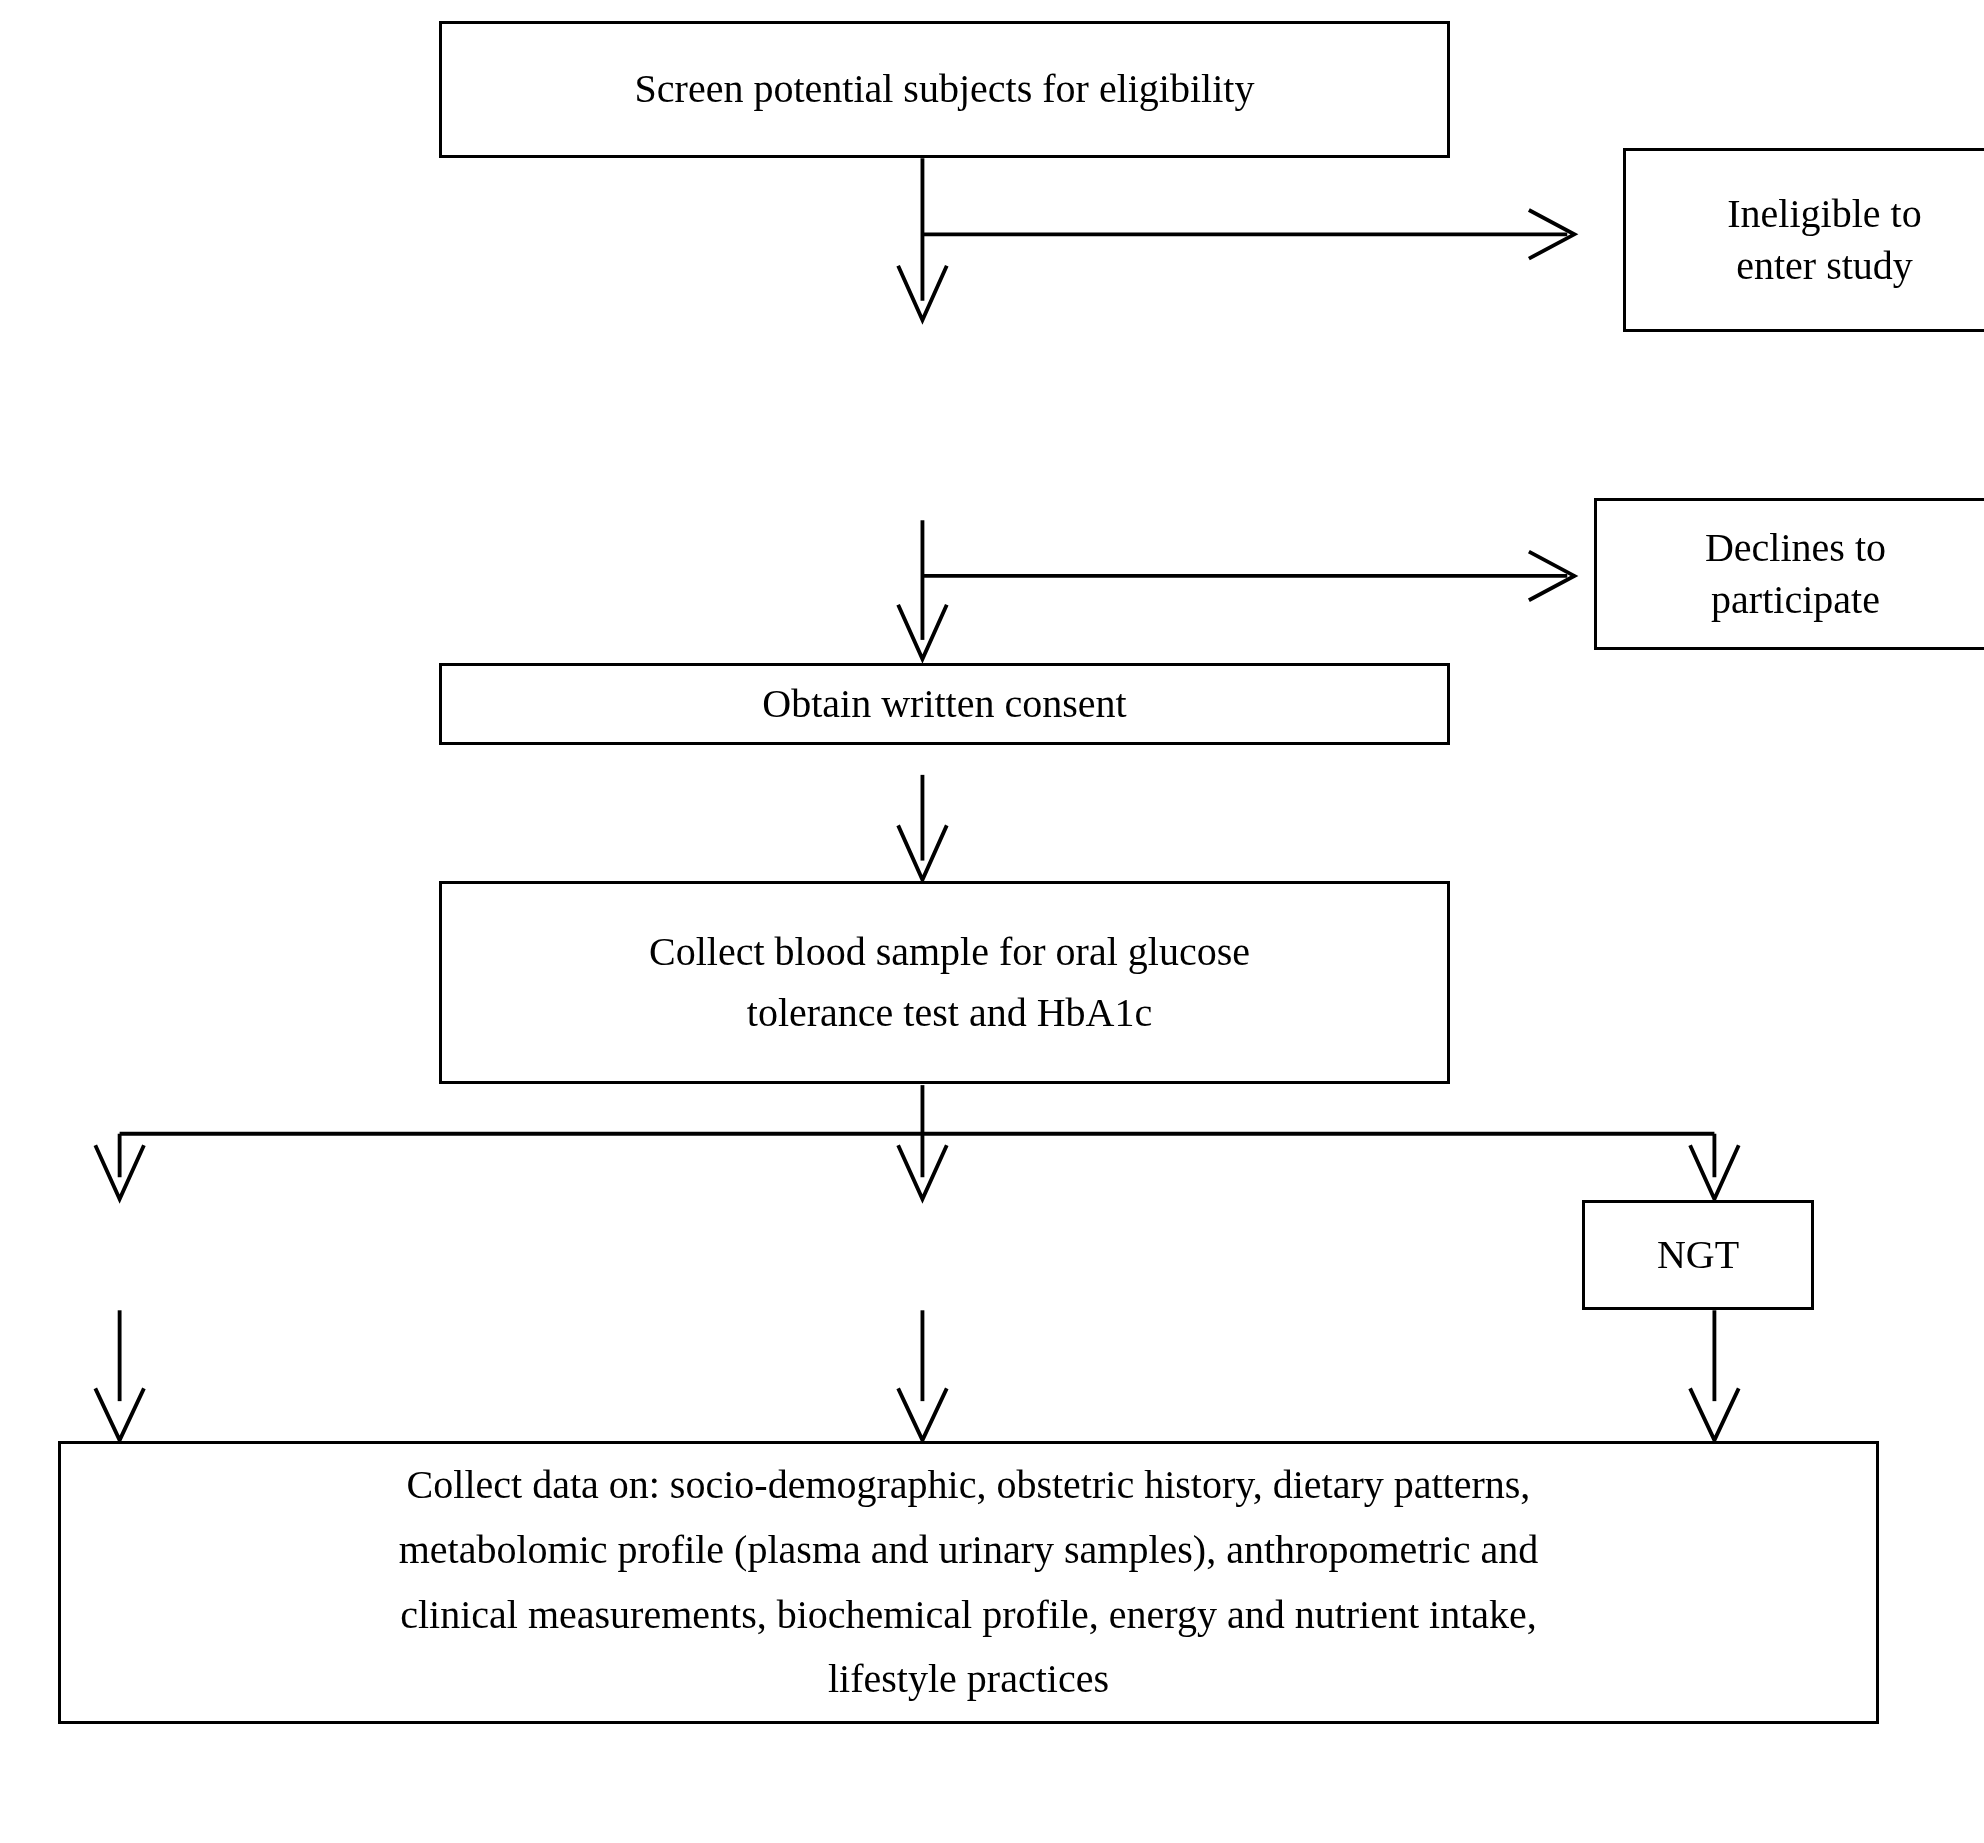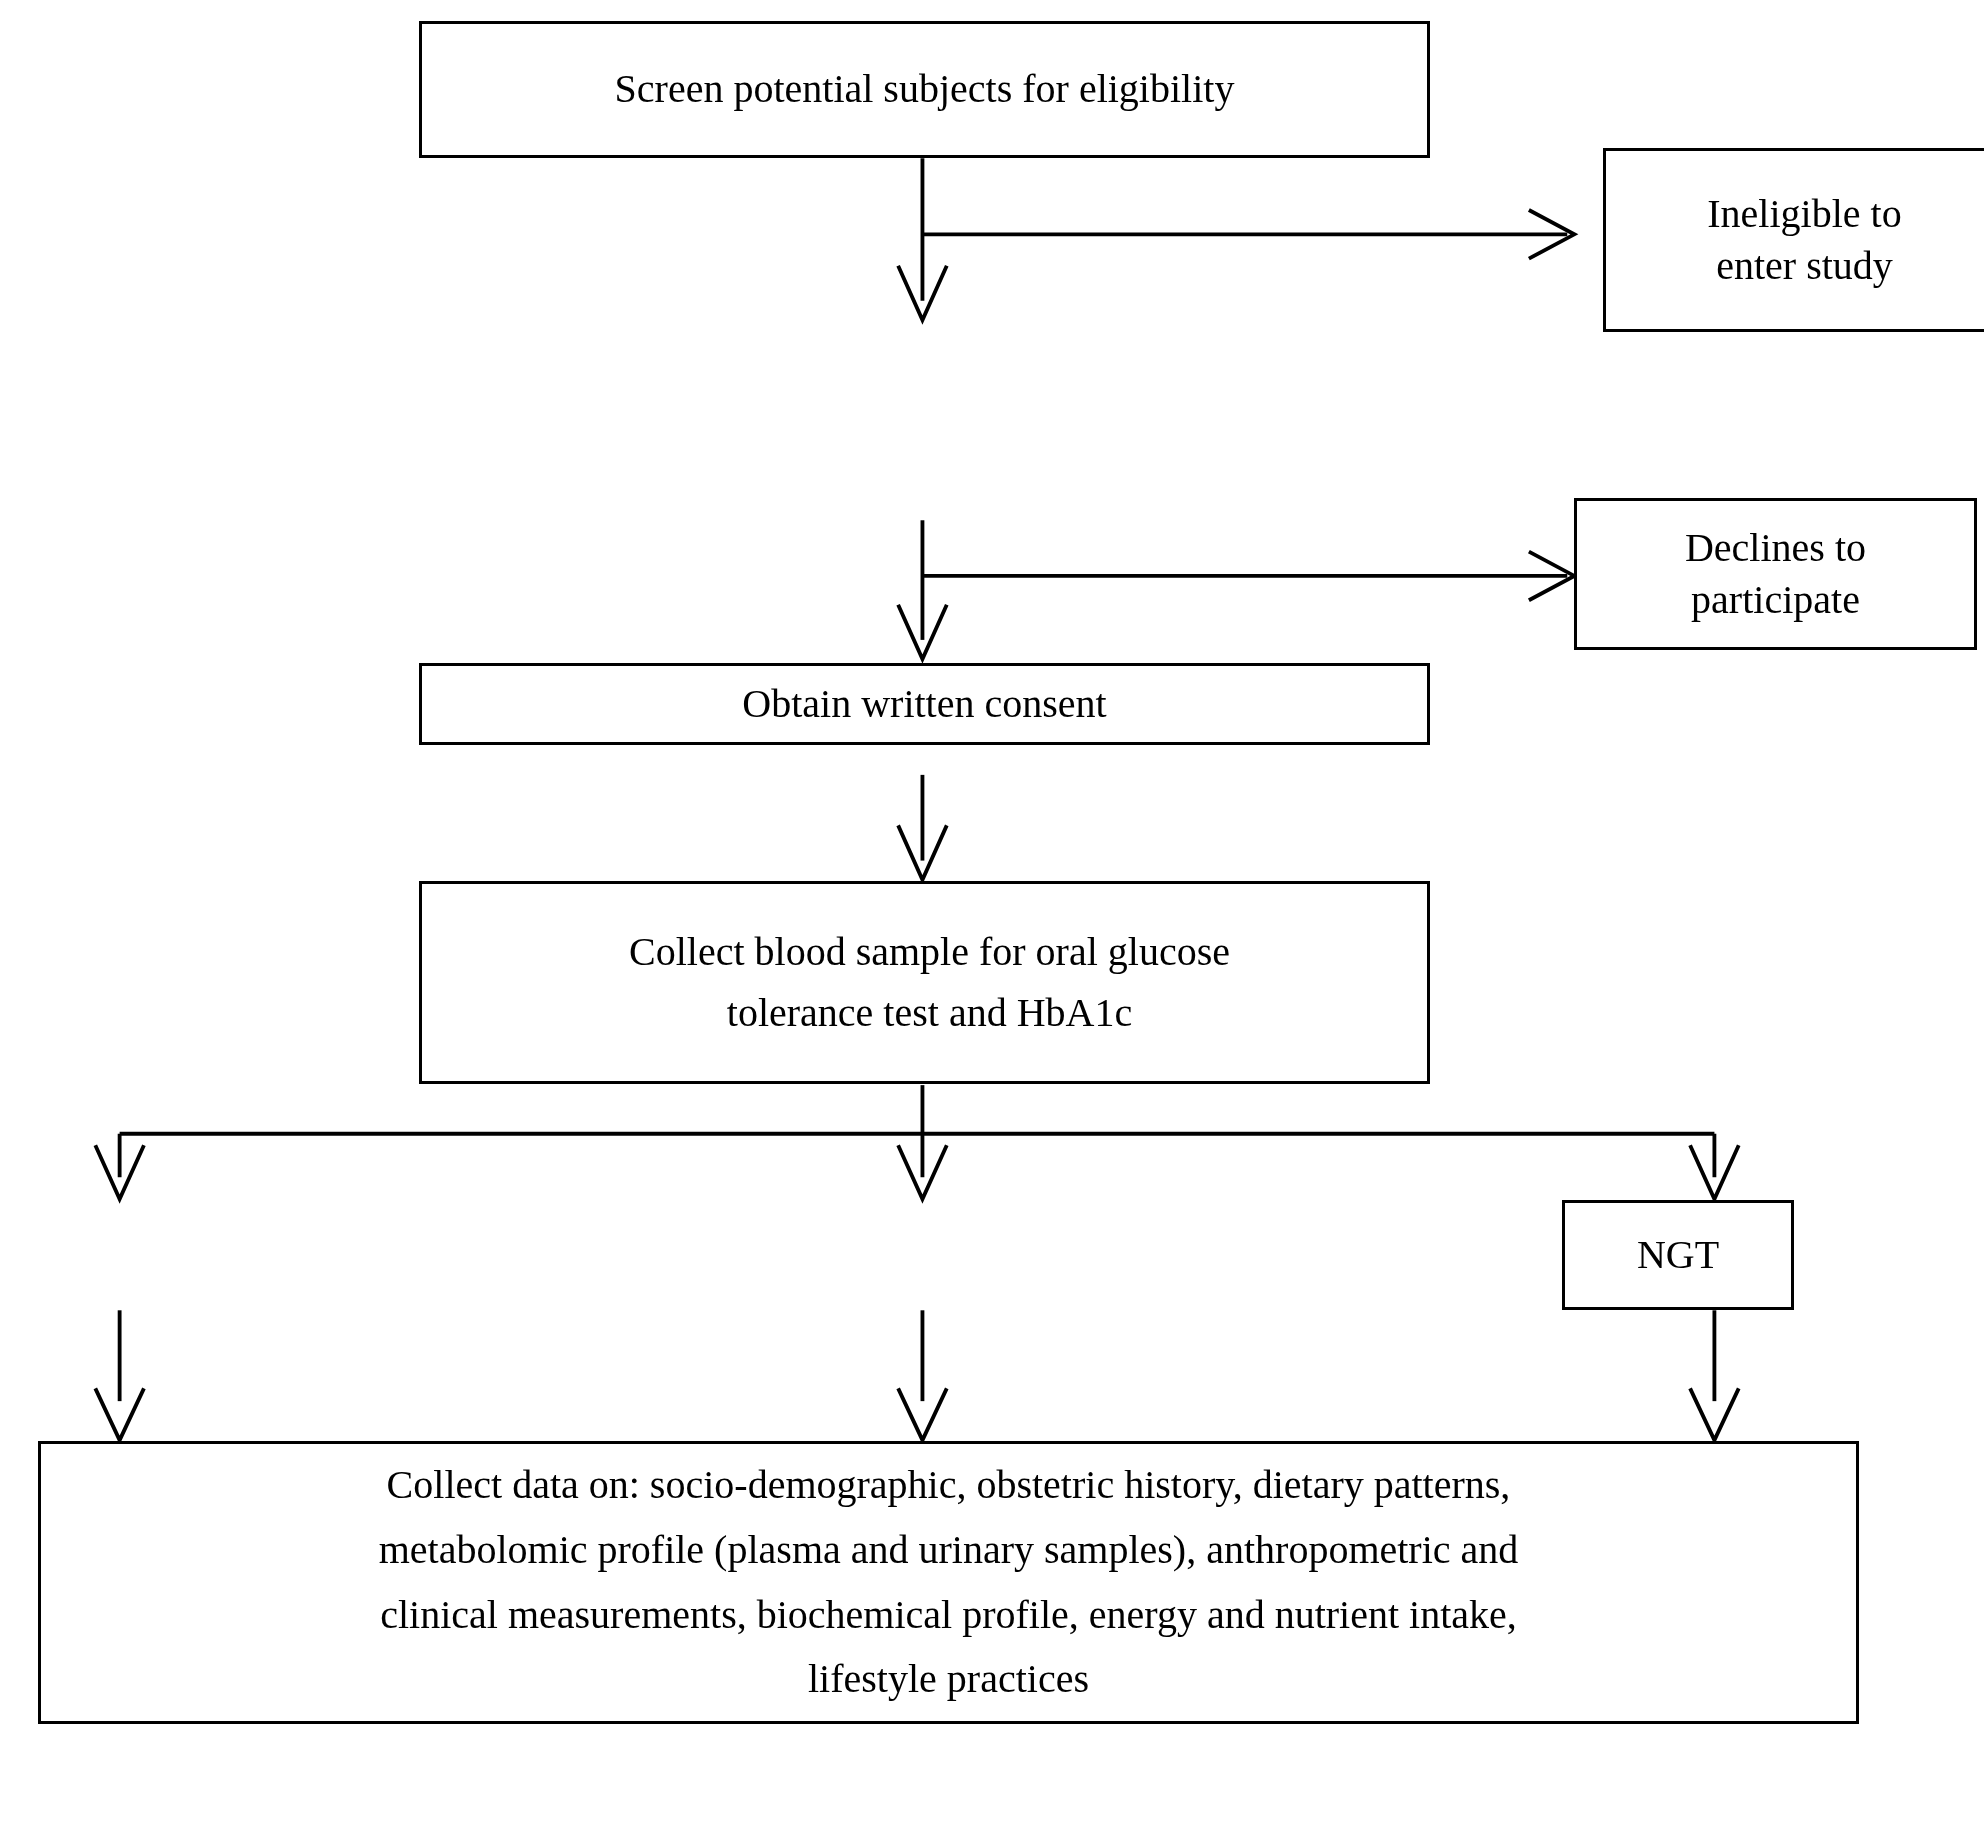--- a/index.html
+++ b/index.html
@@ -25,20 +25,21 @@
   }
   .node-box {
     position: absolute;
     box-sizing: border-box;
     border: 3.2px solid #000000;
     background: #ffffff;
     display: flex;
     align-items: center;
     justify-content: center;
     text-align: center;
+    margin-left: 20px;
   }
   .node-text {
     font-family: "Liberation Serif", "DejaVu Serif", serif;
     color: #000000;
     font-size: 40px;
     line-height: 1.52;
     padding: 0 11.5px;
     white-space: pre-line;
   }
   .node-text.small-label {

